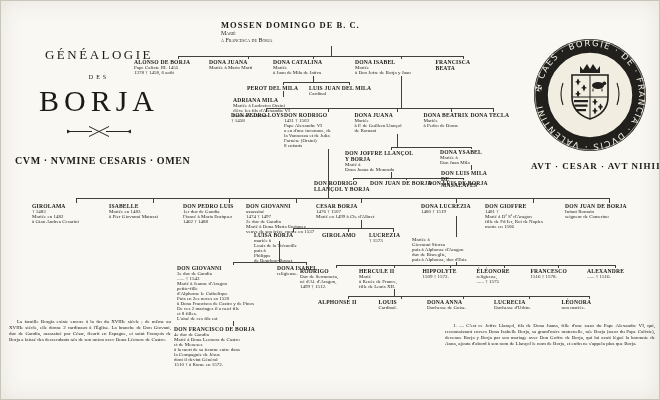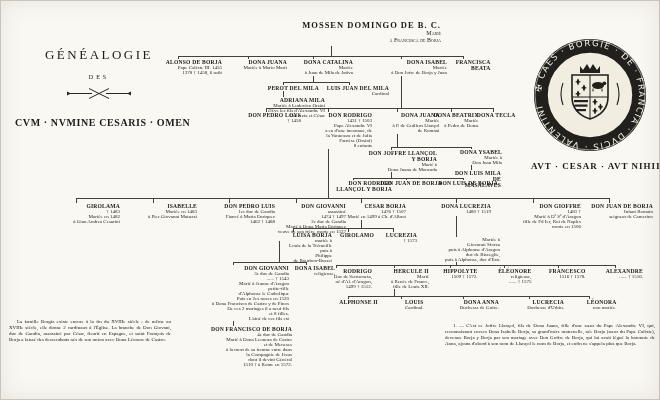--- a/index.html
+++ b/index.html
@@ -10,41 +10,42 @@
   
   .title-block{position:absolute;left:14px;top:46px;width:168px;text-align:center}
   .t-genealogie{font-size:13px;font-weight:normal;letter-spacing:2.5px}
   .t-des{font-size:6px;letter-spacing:3px;margin-top:11px}
   .t-borja{font-size:30px;letter-spacing:5px;margin-top:4px;font-weight:normal}
   .ornament{margin-top:7px}
   .motto{font-size:10px;font-weight:bold;letter-spacing:.6px;margin-top:13px;white-space:nowrap}
   
   .layer{position:absolute;left:0;top:0;width:660px;height:400px}
   .conn{position:absolute;background:#45413a}
-  .node{position:absolute;text-align:right}
+  .node{position:absolute;text-align:left}
   .nm{font-size:5.6px;font-weight:bold;line-height:6px;letter-spacing:.2px;white-space:nowrap}
   .dt{font-size:5px;line-height:5px;color:#2a2722}
   .big .nm{font-size:8.5px;line-height:9px;letter-spacing:1px}
   .big .dt{font-size:6px;line-height:7px;font-variant:small-caps}
   
   .seal-wrap{position:absolute;left:530px;top:36px;width:118px;text-align:center}
   .seal-caption{font-size:9px;font-weight:bold;letter-spacing:1px;margin-top:4px;white-space:nowrap}
   
   .note{position:absolute;font-size:5px;line-height:6.1px;text-align:justify;color:#24211c}
   .note-left{left:8px;top:318px;width:162px;text-indent:8px}
   .footnote{left:444px;top:322px;width:210px;text-indent:8px}
 </style>
 </head>
 <body>
 
 <div class="page">
 
   <div class="title-block">
     <div class="t-genealogie">GÉNÉALOGIE</div>
     <div class="t-des">DES</div>
+    <div class="t-borja">BORJA</div>
     <svg class="ornament" width="64" height="13" viewBox="0 0 64 13">
       <path d="M2,6.5 H25 M39,6.5 H62" stroke="#2a2722" stroke-width="1" fill="none"></path>
       <path d="M22,1.5 L42,11.5 M42,1.5 L22,11.5" stroke="#2a2722" stroke-width="1" fill="none"></path>
       <path d="M0,4.5 L4,6.5 L0,8.5 Z M64,4.5 L60,6.5 L64,8.5 Z" fill="#2a2722"></path>
     </svg>
     <div class="motto">CVM · NVMINE CESARIS · OMEN</div>
   </div>
 
   <div class="layer">
       <div class="conn" style="left: 330px; top: 45px; width: 1px; height: 10px;"></div>

